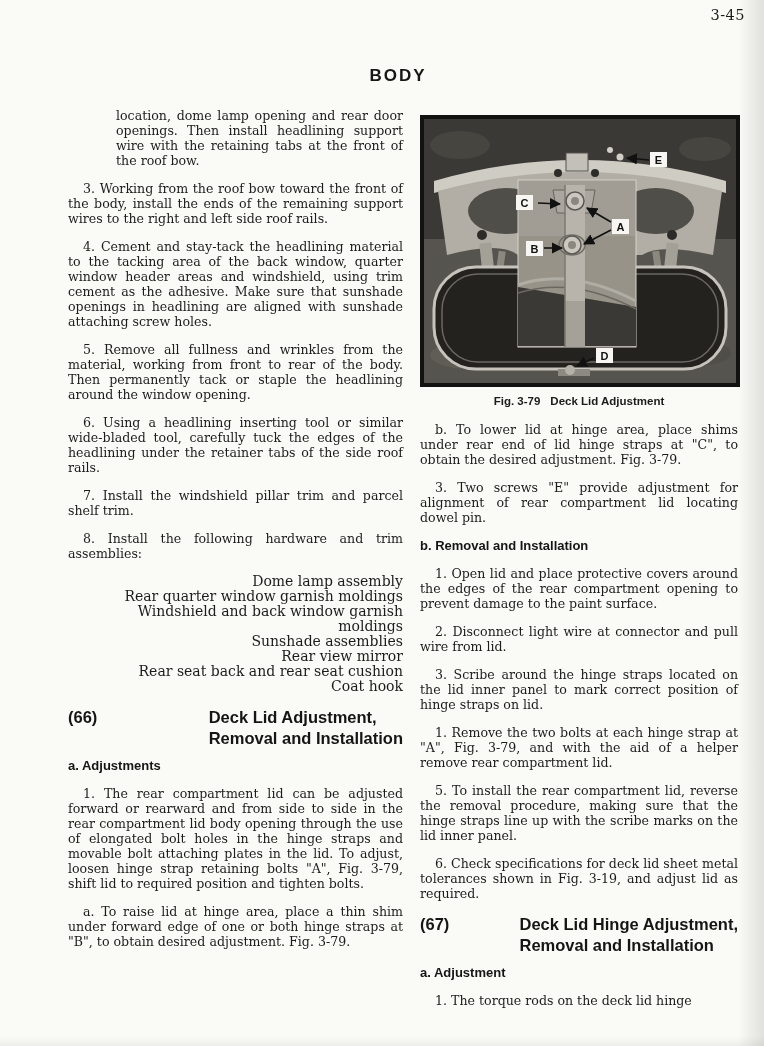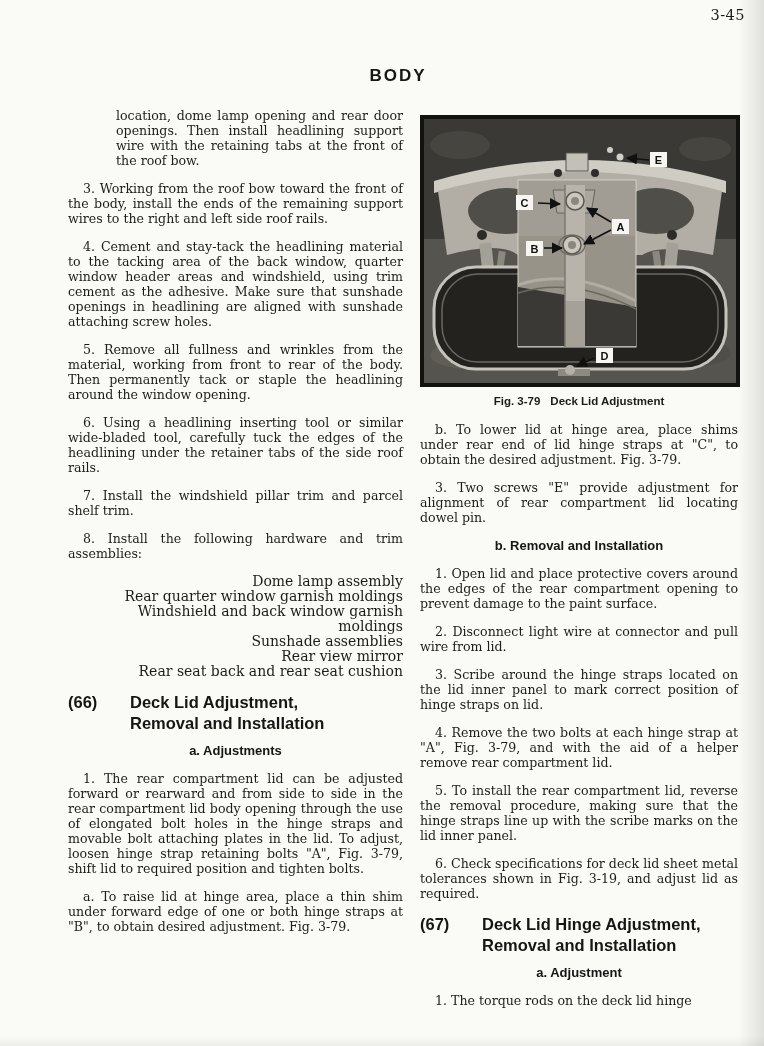--- a/index.html
+++ b/index.html
@@ -34,27 +34,27 @@
   .col-right{left:420px;width:318px;top:115px;}
   .para{
     margin:0 0 13px;font-size:12.6px;line-height:15px;
     text-align:justify;text-indent:15px;
   }
   .para.noindent{text-indent:0;margin-left:48px;}
   .trim-list{margin:0 0 13px 38px;font-size:14px;line-height:15px;text-align:right;}
   .section-heading{
     display:flex;margin:13px 0 9px;
     font-family:"Liberation Sans",sans-serif;font-weight:bold;
-    font-size:16.5px;line-height:21px;color:#151514;
+    font-size:16.5px;line-height:21px;color:#151514;justify-content:space-between;
   }
   .sec-num{flex:none;width:62px;}
   .sub-heading{
     margin:2px 0 12px;
     font-family:"Liberation Sans",sans-serif;font-weight:bold;
-    font-size:13px;line-height:16px;color:#151514;text-align:center;
+    font-size:13px;line-height:16px;color:#151514;
   }
   figure.figure{margin:0;}
   .figure svg{display:block;}
   .caption{
     text-align:center;margin:8px 0 15px;
     font-family:"Liberation Sans",sans-serif;font-weight:bold;
     font-size:11.5px;color:#1b1b1a;
   }
   .cap-gap{margin-left:10px;}
   .callout-text{
@@ -76,20 +76,21 @@
   <p class="para">6. Using a headlining inserting tool or similar wide-bladed tool, carefully tuck the edges of the headlining under the retainer tabs of the side roof rails.</p>
   <p class="para">7. Install the windshield pillar trim and parcel shelf trim.</p>
   <p class="para">8. Install the following hardware and trim assemblies:</p>
   <div class="trim-list">
     <div class="trim-item">Dome lamp assembly</div>
     <div class="trim-item">Rear quarter window garnish moldings</div>
     <div class="trim-item">Windshield and back window garnish moldings</div>
     <div class="trim-item">Sunshade assemblies</div>
     <div class="trim-item">Rear view mirror</div>
     <div class="trim-item">Rear seat back and rear seat cushion</div>
+    <div class="trim-item">Coat hook</div>
   </div>
   <div class="section-heading">
     <span class="sec-num">(66)</span>
     <span class="sec-title">
       <span>Deck Lid Adjustment,</span><br>
       <span>Removal and Installation</span>
     </span>
   </div>
   <div class="sub-heading">a. Adjustments</div>
   <p class="para">1. The rear compartment lid can be adjusted forward or rearward and from side to side in the rear compartment lid body opening through the use of elongated bolt holes in the hinge straps and movable bolt attaching plates in the lid. To adjust, loosen hinge strap retaining bolts "A", Fig. 3-79, shift lid to required position and tighten bolts.</p>
@@ -188,21 +189,21 @@
   </figure>
   <div class="caption">
     <span>Fig. 3-79</span><span class="cap-gap">Deck Lid Adjustment</span>
   </div>
   <p class="para">b. To lower lid at hinge area, place shims under rear end of lid hinge straps at "C", to obtain the desired adjustment. Fig. 3-79.</p>
   <p class="para">3. Two screws "E" provide adjustment for alignment of rear compartment lid locating dowel pin.</p>
   <div class="sub-heading">b. Removal and Installation</div>
   <p class="para">1. Open lid and place protective covers around the edges of the rear compartment opening to prevent damage to the paint surface.</p>
   <p class="para">2. Disconnect light wire at connector and pull wire from lid.</p>
   <p class="para">3. Scribe around the hinge straps located on the lid inner panel to mark correct position of hinge straps on lid.</p>
-  <p class="para">4. Remove the two bolts at each hinge strap at "A", Fig. 3-79, and with the aid of a helper remove rear compartment lid.</p>
+  <p class="para">1. Remove the two bolts at each hinge strap at "A", Fig. 3-79, and with the aid of a helper remove rear compartment lid.</p>
   <p class="para">5. To install the rear compartment lid, reverse the removal procedure, making sure that the hinge straps line up with the scribe marks on the lid inner panel.</p>
   <p class="para">6. Check specifications for deck lid sheet metal tolerances shown in Fig. 3-19, and adjust lid as required.</p>
   <div class="section-heading">
     <span class="sec-num">(67)</span>
     <span class="sec-title">
       <span>Deck Lid Hinge Adjustment,</span><br>
       <span>Removal and Installation</span>
     </span>
   </div>
   <div class="sub-heading">a. Adjustment</div>

